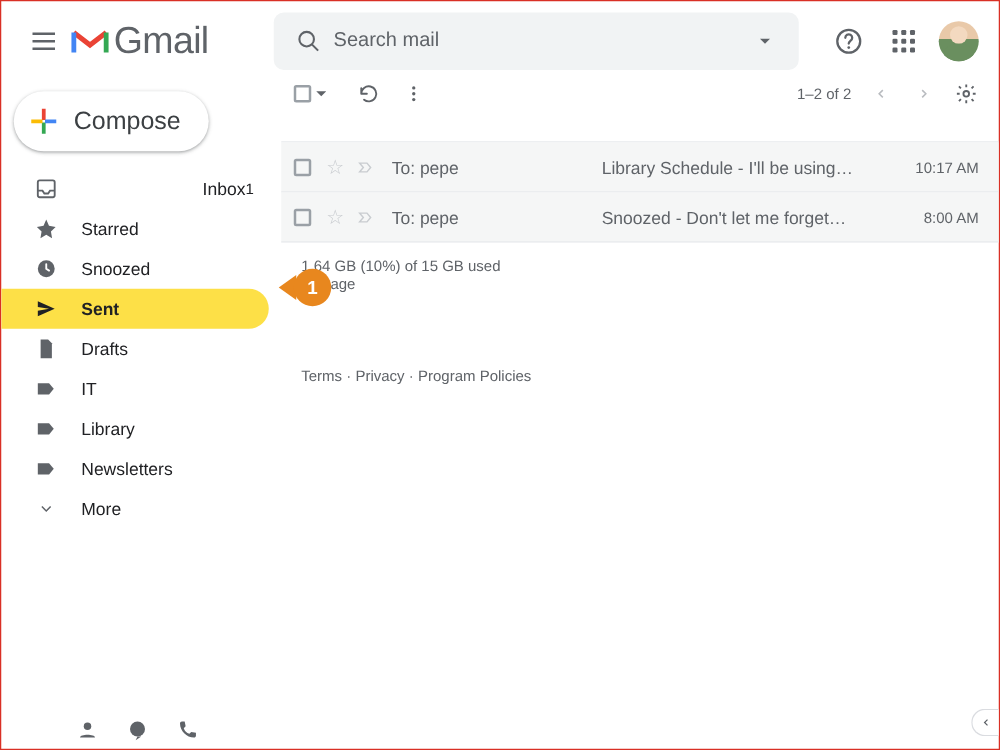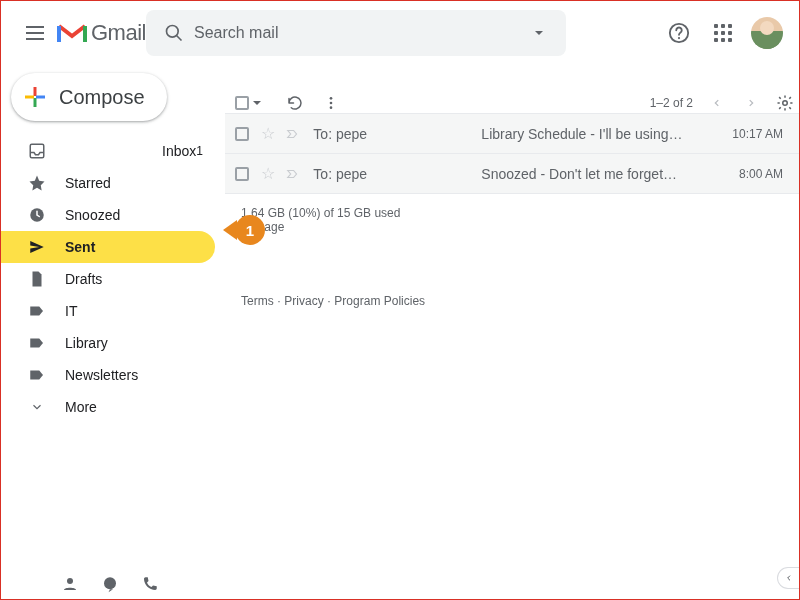--- a/index.html
+++ b/index.html
@@ -5,22 +5,22 @@
   * { box-sizing: border-box; margin: 0; padding: 0; }
   body { font-family: Arial, sans-serif; font-size: 14px; color: #202124; width: 800px; height: 600px; overflow: hidden; border: 1px solid #d93025; position: relative; background: #fff; }
   
   
   .header { height: 64px; display: flex; align-items: center; padding: 0 8px 0 8px; }
   .menu-btn { width: 40px; height: 40px; display: flex; align-items: center; justify-content: center; border-radius: 50%; cursor: pointer; margin-left: 6px; }
   .hamburger { width: 18px; height: 14px; display: flex; flex-direction: column; justify-content: space-between; }
   .hamburger span { display: block; height: 2px; background: #5f6368; }
   .logo-area { display: flex; align-items: center; margin-left: 2px; }
   .gmail-m-shape { width: 30px; height: 22px; position: relative; margin-right: 4px; }
-  .gmail-text { font-size: 22px; color: #5f6368; letter-spacing: -0.5px; }
-  .search-wrap { flex: 0 0 420px; }
+  .gmail-text { font-size: 30px; color: #5f6368; letter-spacing: -0.5px; }
+  .search-wrap { flex: 0 0 420px; margin-left: 52px; }
   .search-box { background: #f1f3f4; border-radius: 8px; height: 46px; display: flex; align-items: center; padding: 0 8px; }
   .search-icon-wrap { width: 40px; height: 40px; display: flex; align-items: center; justify-content: center; color: #5f6368; cursor: pointer; }
   .search-input { flex: 1; border: none; background: transparent; font-size: 16px; outline: none; color: #202124; }
   .search-input::placeholder { color: #5f6368; }
   .search-dd { width: 40px; height: 40px; display: flex; align-items: center; justify-content: center; color: #5f6368; cursor: pointer; }
   .header-right { margin-left: auto; display: flex; align-items: center; gap: 4px; padding-right: 8px; }
   .hdr-icon-btn { width: 40px; height: 40px; display: flex; align-items: center; justify-content: center; border-radius: 50%; cursor: pointer; color: #5f6368; }
   .apps-grid { display: grid; grid-template-columns: repeat(3, 4px); grid-template-rows: repeat(3, 4px); gap: 3px; }
   .apps-grid span { width: 4px; height: 4px; background: #5f6368; border-radius: 1px; }
   .avatar { width: 32px; height: 32px; border-radius: 50%; background: linear-gradient(180deg,#e9c9a9 0%,#e9c9a9 45%,#6a8f5f 45%,#6a8f5f 100%); cursor: pointer; margin-left: 4px; position: relative; overflow: hidden; }
@@ -37,21 +37,21 @@
   .nav-item { display: flex; align-items: center; height: 32px; padding-left: 26px; padding-right: 12px; border-radius: 0 16px 16px 0; cursor: pointer; color: #202124; margin-right: 10px; }
   .nav-item.active { background: #fde047; font-weight: 700; }
   .nav-item.bold { font-weight: 400; text-align: right; }
   .nav-icon { width: 20px; height: 20px; margin-right: 18px; display: flex; align-items: center; justify-content: center; color: #5f6368; flex-shrink: 0; }
   .nav-item.active .nav-icon { color: #202124; }
   .nav-label { flex: 1; font-size: 14px; }
   .nav-count { font-size: 12px; }
 
   
   .main { flex: 1; display: flex; flex-direction: column; }
-  .toolbar { display: flex; align-items: flex-end; height: 48px; padding: 0 4px 0 10px; }
+  .toolbar { display: flex; align-items: flex-start; height: 48px; padding: 0 16px 0 10px; }
   .tb-left { display: flex; align-items: center; gap: 8px; }
   .checkbox { width: 14px; height: 14px; border: 2px solid #9aa0a6; border-radius: 2px; cursor: pointer; }
   .dd-caret { width: 0; height: 0; border-left: 4px solid transparent; border-right: 4px solid transparent; border-top: 4px solid #5f6368; margin-left: 2px; cursor: pointer; }
   .tb-icon { width: 20px; height: 20px; color: #5f6368; cursor: pointer; display: flex; align-items: center; justify-content: center; }
   .tb-right { margin-left: auto; display: flex; align-items: center; gap: 14px; color: #5f6368; font-size: 12px; }
   .pager-btn { width: 20px; height: 20px; display: flex; align-items: center; justify-content: center; cursor: pointer; }
   
   .msg-list { border-top: 1px solid #e8eaed; }
   .msg-row { display: flex; align-items: center; height: 40px; padding: 0 16px 0 10px; border-bottom: 1px solid #e8eaed; background: #f5f6f6; cursor: pointer; }
   .msg-row .checkbox { margin-right: 12px; }

